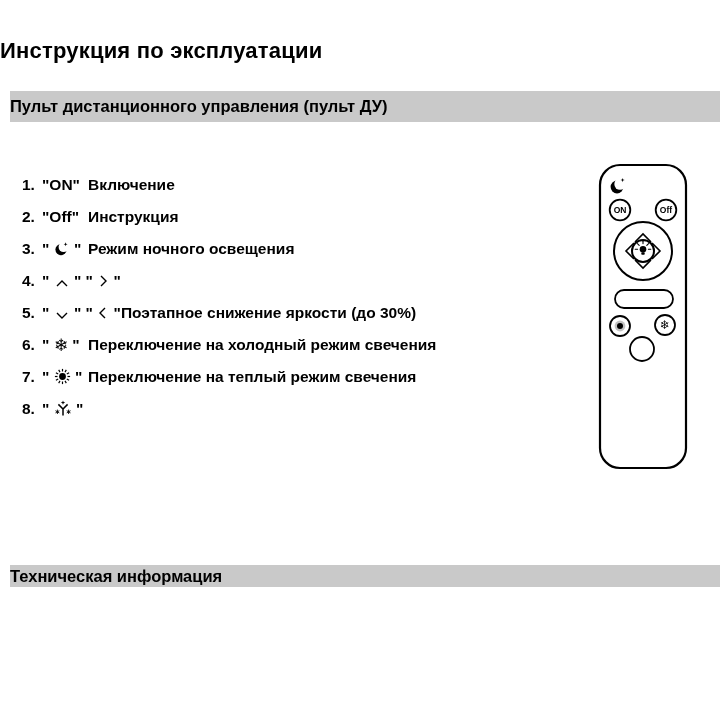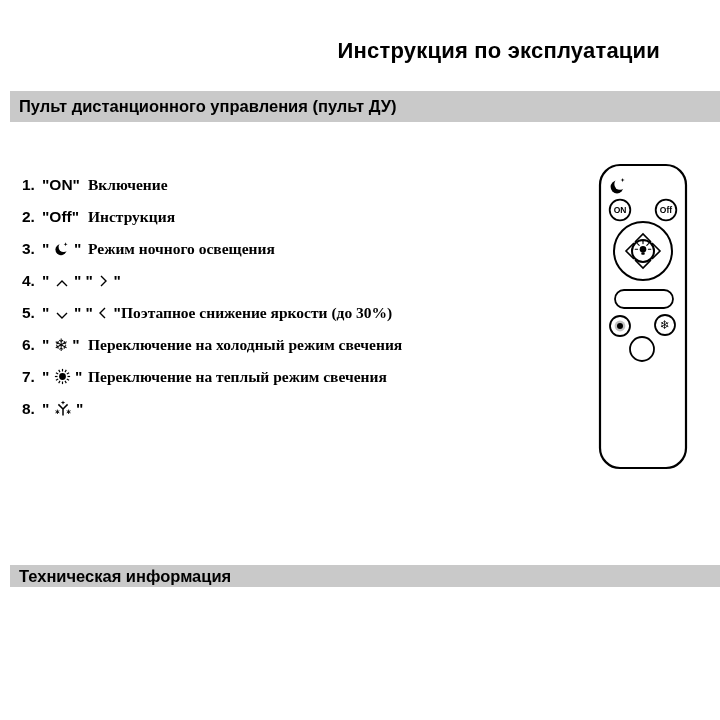--- a/index.html
+++ b/index.html
@@ -6,38 +6,38 @@
   html,body { margin:0; padding:0; }
   body {
     width:720px; height:720px; background:#ffffff; color:#000;
     font-family:"Liberation Sans", sans-serif; font-weight:bold;
     position:relative; overflow:hidden;
   }
   .page { position:relative; width:720px; height:720px; }
 
   .title {
     position:absolute; top:38px; left:0; width:660px;
-    text-align:right; font-size:22px; letter-spacing:0.2px;
+    text-align:left; font-size:22px; letter-spacing:0.2px;
   }
 
   .bar {
     position:absolute; left:10px; width:710px; background:#c9c9c9;
-    font-size:16.5px; padding-left:9px; display:flex; align-items:center;
+    font-size:16.5px; display:flex; align-items:center;
   }
   .bar1 { top:91px;  height:31px; }
   .bar2 { top:565px; height:22px; }
 
   .list {
     position:absolute; left:22px; top:176px; width:565px;
     font-size:15.5px; line-height:17px;
   }
   .item { display:flex; align-items:flex-start; margin-bottom:15px; }
   .num  { flex:none; width:20px; }
   .sym  { flex:none; min-width:46px; white-space:pre; }
-  .txt  { white-space:pre-wrap;font-family:Liberation Serif, serif; }
+  .txt  { white-space:pre-wrap; }
   .icn  { display:inline-block; vertical-align:-3px; }
   .icn svg { display:block; }
   .snowglyph { font-family:"DejaVu Sans", sans-serif; font-size:17px; line-height:14px; display:inline-block; vertical-align:-1px; }
 
   .tech { position:absolute; left:17px; top:614px; font-size:16px; line-height:17px; }
   .tech .tline { margin-bottom:8px; }
 
   
   .remote { position:absolute; left:586px; top:158px; width:110px; height:320px; }
   .st  { fill:#ffffff; stroke:#000; stroke-width:1.8; }

